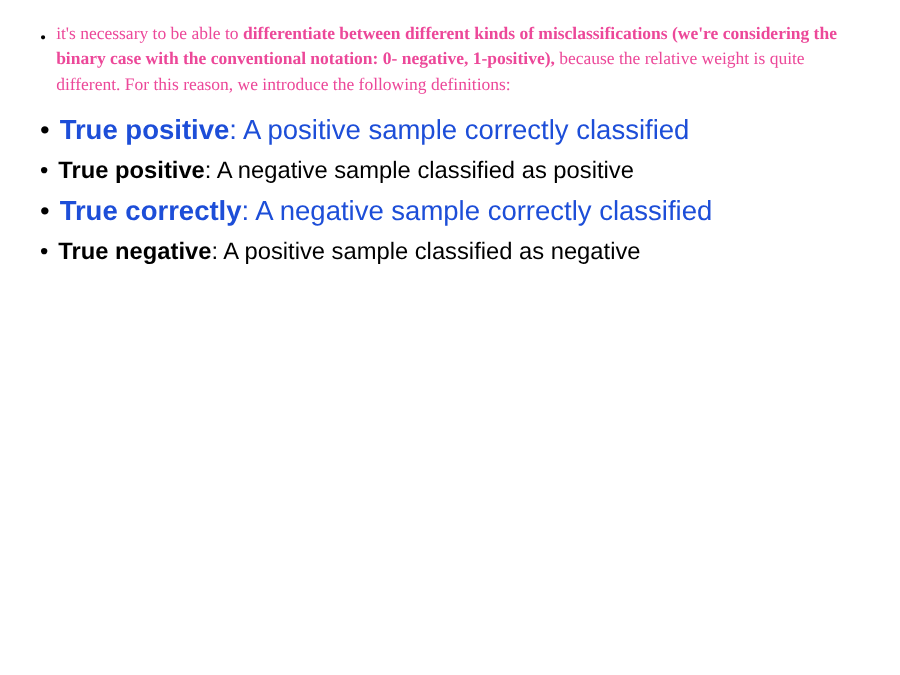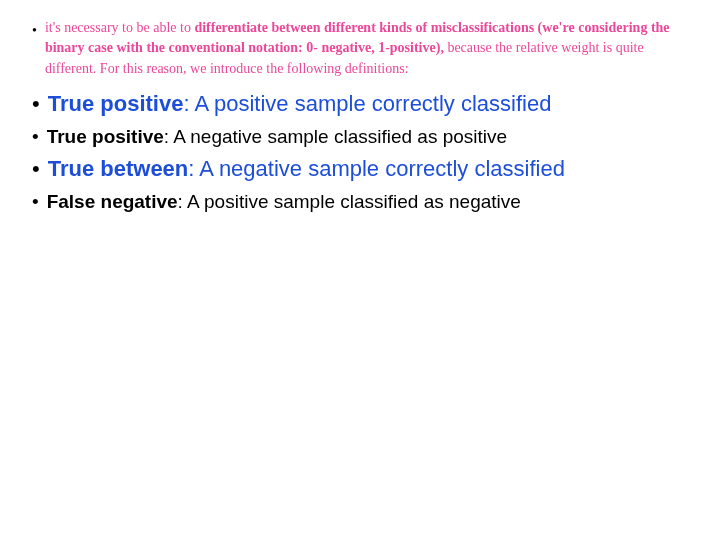--- a/index.html
+++ b/index.html
@@ -108,25 +108,25 @@
     <li class="large-item">
       <span class="bullet" style="font-size:19px; font-family:Arial,sans-serif; margin-right:8px; flex-shrink:0;">•</span>
       <span class="item-text-medium">
         <span style="font-weight:bold;">True positive</span>: A negative sample classified as positive
       </span>
     </li>
 
     <li class="large-item">
       <span class="bullet" style="font-size:22px; font-family:Arial,sans-serif; margin-right:8px; flex-shrink:0;">•</span>
       <span class="item-text-large">
-        <span style="font-weight:bold;">True between</span>: A negative sample correctly classified
+        <span style="font-weight:bold;">True correctly</span>: A negative sample correctly classified
       </span>
     </li>
 
     <li class="large-item">
       <span class="bullet" style="font-size:19px; font-family:Arial,sans-serif; margin-right:8px; flex-shrink:0;">•</span>
       <span class="item-text-medium">
-        <span style="font-weight:bold;">False negative</span>: A positive sample classified as negative
+        <span style="font-weight:bold;">True negative</span>: A positive sample classified as negative
       </span>
     </li>
 
   </ul>
 </div>
 
 </body></html>

